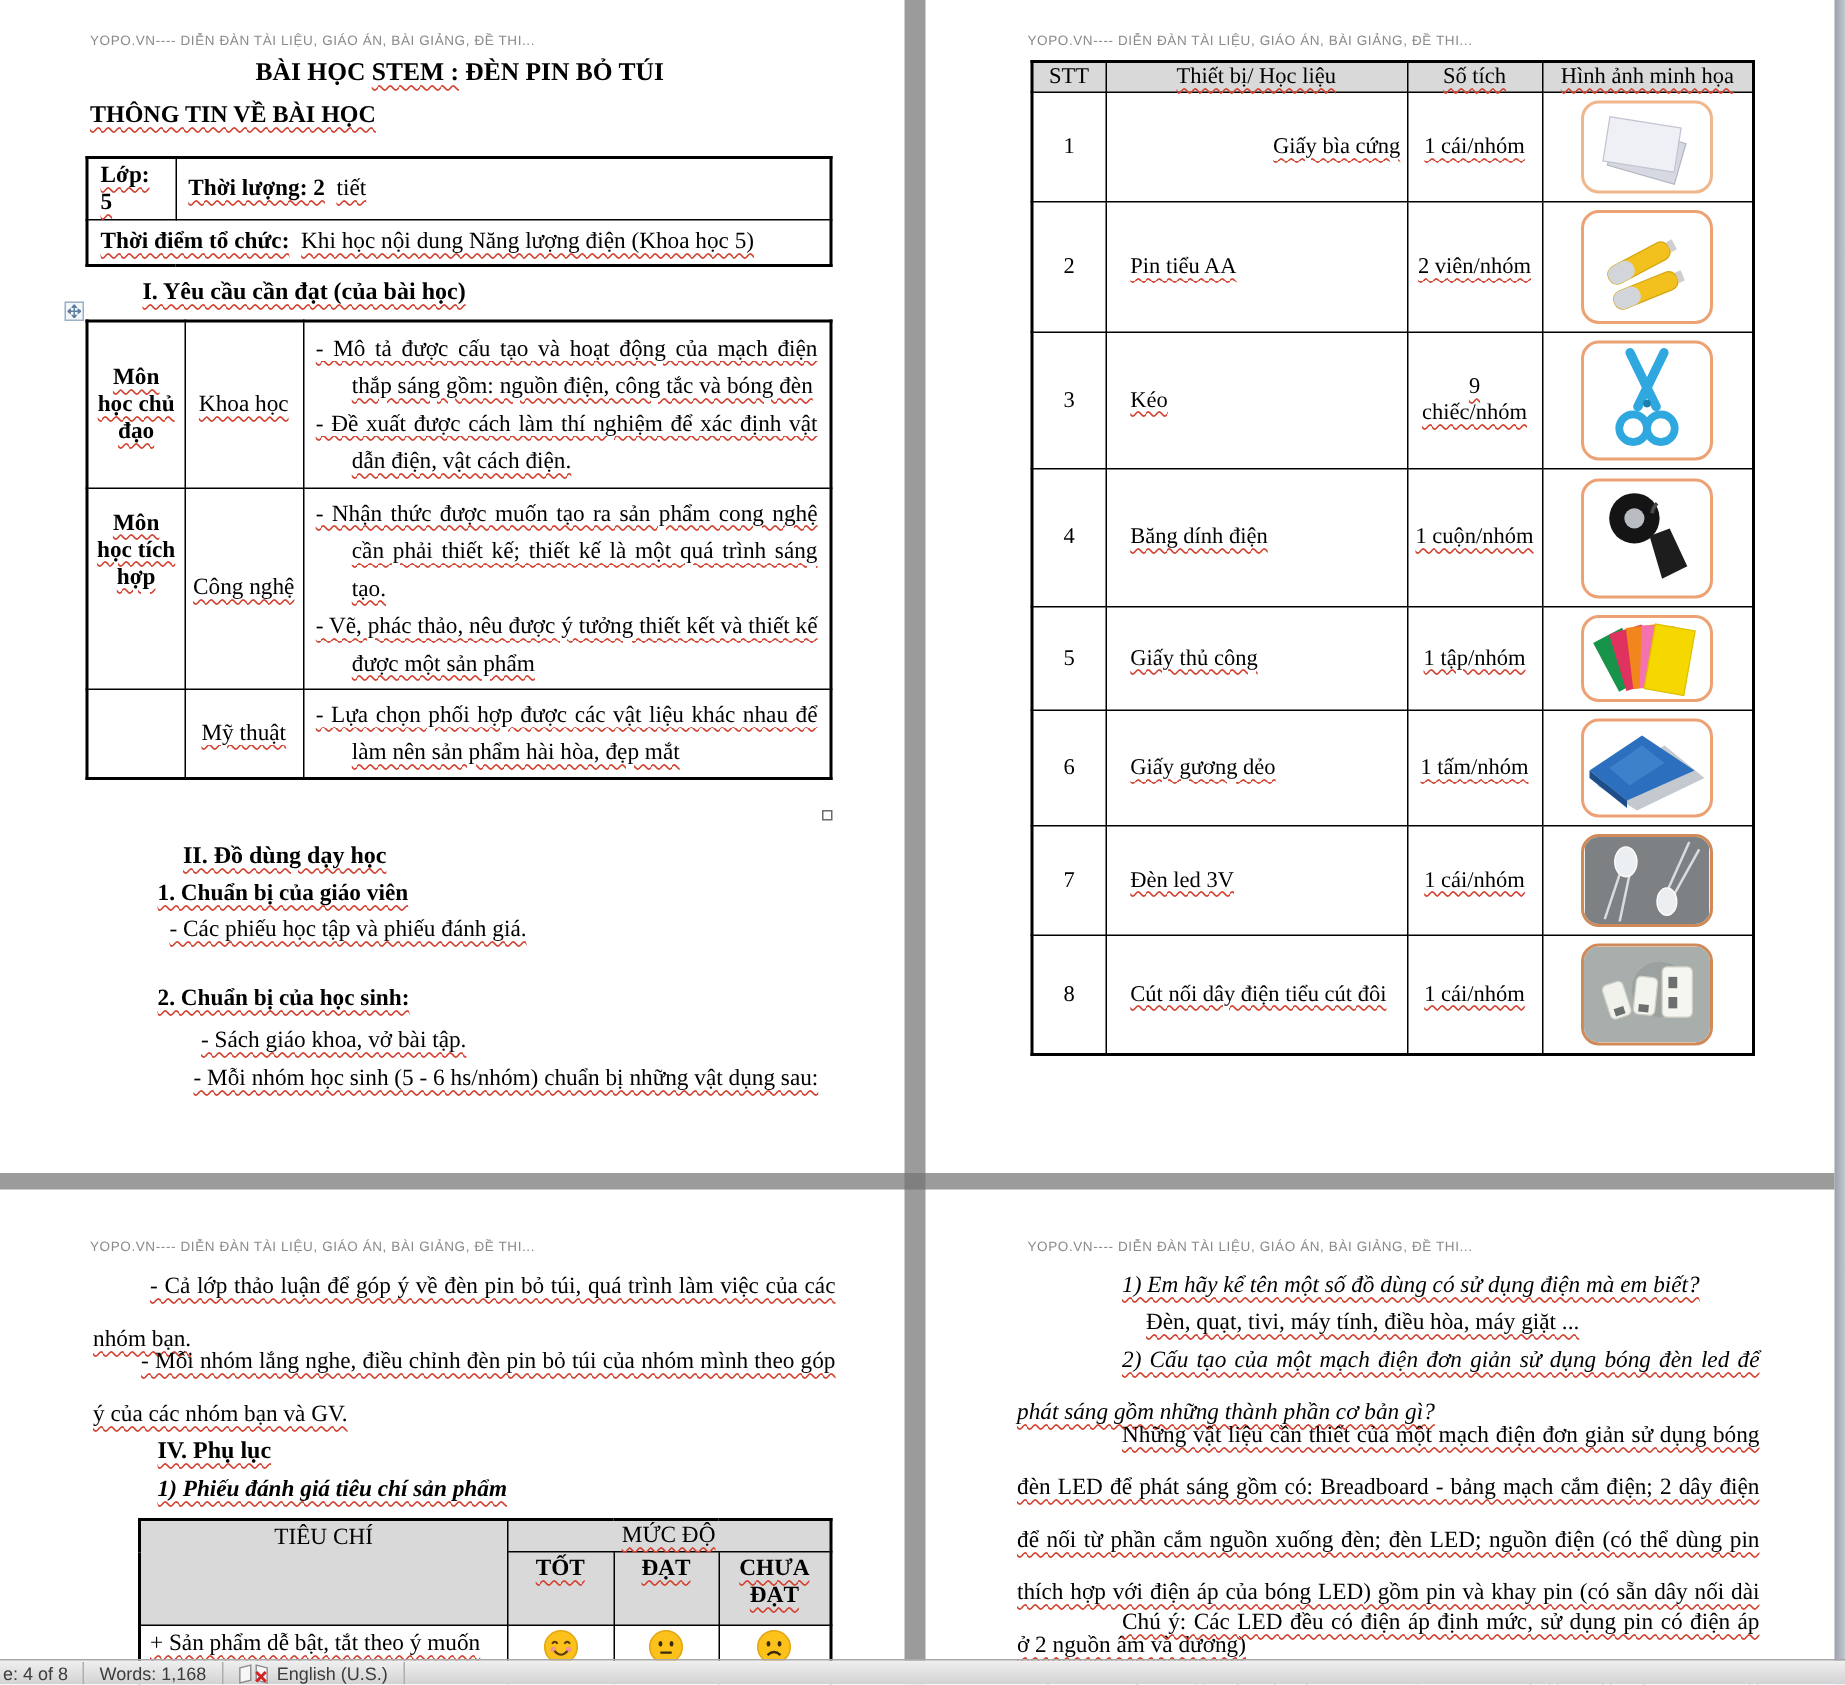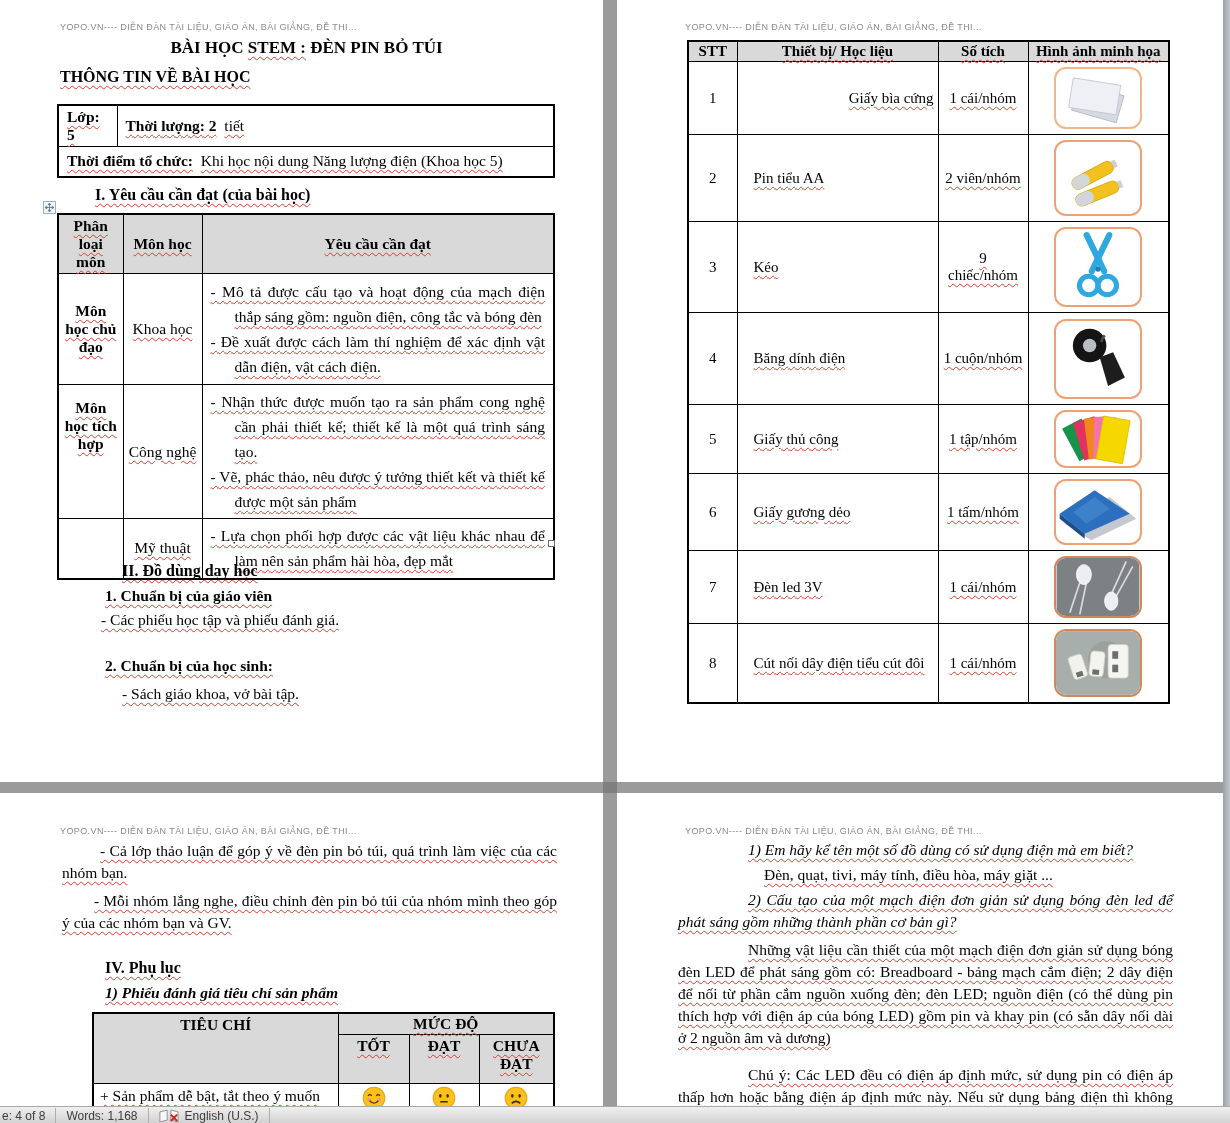--- a/index.html
+++ b/index.html
@@ -26,48 +26,48 @@
   .sp { text-decoration-line:underline; text-decoration-style:wavy;
     text-decoration-color:#d3402e; text-decoration-thickness:1px; text-underline-offset:3px; }
 
   .doc-title { position:absolute; left:60px; top:38px; width:493px; text-align:center;
     font-weight:bold; font-size:17px; }
   .doc-subtitle { position:absolute; left:60px; top:68px; font-weight:bold; font-size:16px; }
 
   table { border-collapse:collapse; table-layout:fixed; }
   td, th { border:1px solid #000; font-size:15.5px; vertical-align:middle; }
   .outer { border:2px solid #000; }
-  .th-gray { background:#d9d9d9; font-weight:bold; text-align:center; }
+  .th-gray { background:#d9d9d9; font-weight:normal; text-align:center; }
 
   .info-table { position:absolute; left:57px; top:104px; width:496px; }
   .info-table td { padding:2px 8px; }
 
   .h-bold { position:absolute; font-weight:bold; font-size:16px; white-space:nowrap; }
-  .body-line { position:absolute; font-size:15.5px; white-space:nowrap; }
+  .body-line { position:absolute; font-size:15.5px; white-space:nowrap;margin-left:12px; }
 
   .req-table { position:absolute; left:57px; top:213px; width:496px; }
   .req-table td { padding:2px 5px; text-align:center; }
   .req-table td.bullets-cell { text-align:left; padding:4px 8px; }
   .bullet { line-height:25px; text-align:justify; padding-left:24px; text-indent:-24px; }
 
   .move-handle { position:absolute; left:43px; top:201px; width:13px; height:13px;
     border:1px solid #9ab0c6; background:#f4f7fa; display:flex; align-items:center; justify-content:center; }
   .resize-handle { position:absolute; left:548px; top:540px; width:7px; height:7px;
     border:1px solid #6b6b6b; background:#fff; }
 
   .equip-table { position:absolute; left:70px; top:40px; width:481px; }
   .equip-table td { padding:1px 4px; font-size:15px; }
   .equip-table .stt { text-align:center; }
   .equip-table .qty { text-align:center; }
   .equip-table .nm  { padding-left:16px; }
   .equip-table .nm.ctr { text-align:right; padding-left:4px; }
   .img-box { margin:4px auto; width:88px; border:2px solid #eca275; border-radius:12px;
     overflow:hidden; background:#fff; display:flex; align-items:center; justify-content:center; }
 
-  .para { position:absolute; font-size:15.5px; line-height:22px; }
+  .para { position:absolute; font-size:15.5px; line-height:35px; }
   .just { text-align:justify; }
   .ital { font-style:italic; }
 
   .crit-table { position:absolute; left:92px; top:219px; width:461px; }
   .crit-table td { padding:1px 6px; }
   .crit-table .lvl { text-align:center; font-weight:bold; }
   .face-cell { text-align:center; vertical-align:top; padding-top:2px; }
 
   .status-bar { position:absolute; left:0; top:1106px; width:1230px; height:17px; z-index:9;
     background:linear-gradient(#f0f0f0,#d2d2d2); border-top:1px solid #a8a8a8;
@@ -120,25 +120,20 @@
         </svg>
     </div>
 
     <table class="req-table outer">
       <colgroup>
           <col style="width:65px">
           <col style="width:79px">
           <col style="width:352px">
         </colgroup>
       <tbody>
-          <tr style="height:48px">
-        <td class="th-gray sp">Phân loại môn</td>
-        <td class="th-gray sp">Môn học</td>
-        <td class="th-gray sp">Yêu cầu cần đạt</td>
-      </tr>
       <tr style="height:111px">
         <td style="font-weight:bold" class="sp">Môn học chủ đạo</td>
         <td class="sp">Khoa học</td>
         <td class="bullets-cell">
           <div class="bullet sp">-  Mô tả được cấu tạo và hoạt động của mạch điện thắp sáng gồm: nguồn điện, công tắc và bóng đèn</div>
           <div class="bullet sp">-  Đề xuất được cách làm thí nghiệm để xác định vật dẫn điện, vật cách điện.</div>
         </td>
       </tr>
       <tr style="height:107px">
         <td style="font-weight:bold; vertical-align:top; padding-top:14px;" class="sp">Môn học tích hợp</td>
@@ -157,20 +152,21 @@
       </tr>
     </tbody>
       </table>
     <div class="resize-handle"></div>
 
     <div class="h-bold sp" style="left:122px; top:562px;">II. Đồ dùng dạy học</div>
     <div class="h-bold sp" style="left:105px; top:587px; font-size:15.5px;">1. Chuẩn bị của giáo viên</div>
     <div class="body-line sp" style="left:101px; top:611px;">- Các phiếu học tập và phiếu đánh giá.</div>
     <div class="h-bold sp" style="left:105px; top:657px; font-size:15.5px;">2. Chuẩn bị của học sinh:</div>
     <div class="body-line sp" style="left:122px; top:685px;">- Sách giáo khoa, vở bài tập.</div>
+    <div class="body-line sp" style="left:117px; top:710px;">- Mỗi nhóm học sinh (5 - 6 hs/nhóm) chuẩn bị những vật dụng sau:</div>
   </div>
 
   <div class="page page-tr">
     <div class="doc-header" style="left:68px; top:22px;">YOPO.VN---- DIỄN ĐÀN TÀI LIỆU, GIÁO ÁN, BÀI GIẢNG, ĐỀ THI...</div>
 
     <table class="equip-table outer">
       <colgroup>
           <col style="width:49px">
           <col style="width:201px">
           <col style="width:90px">

